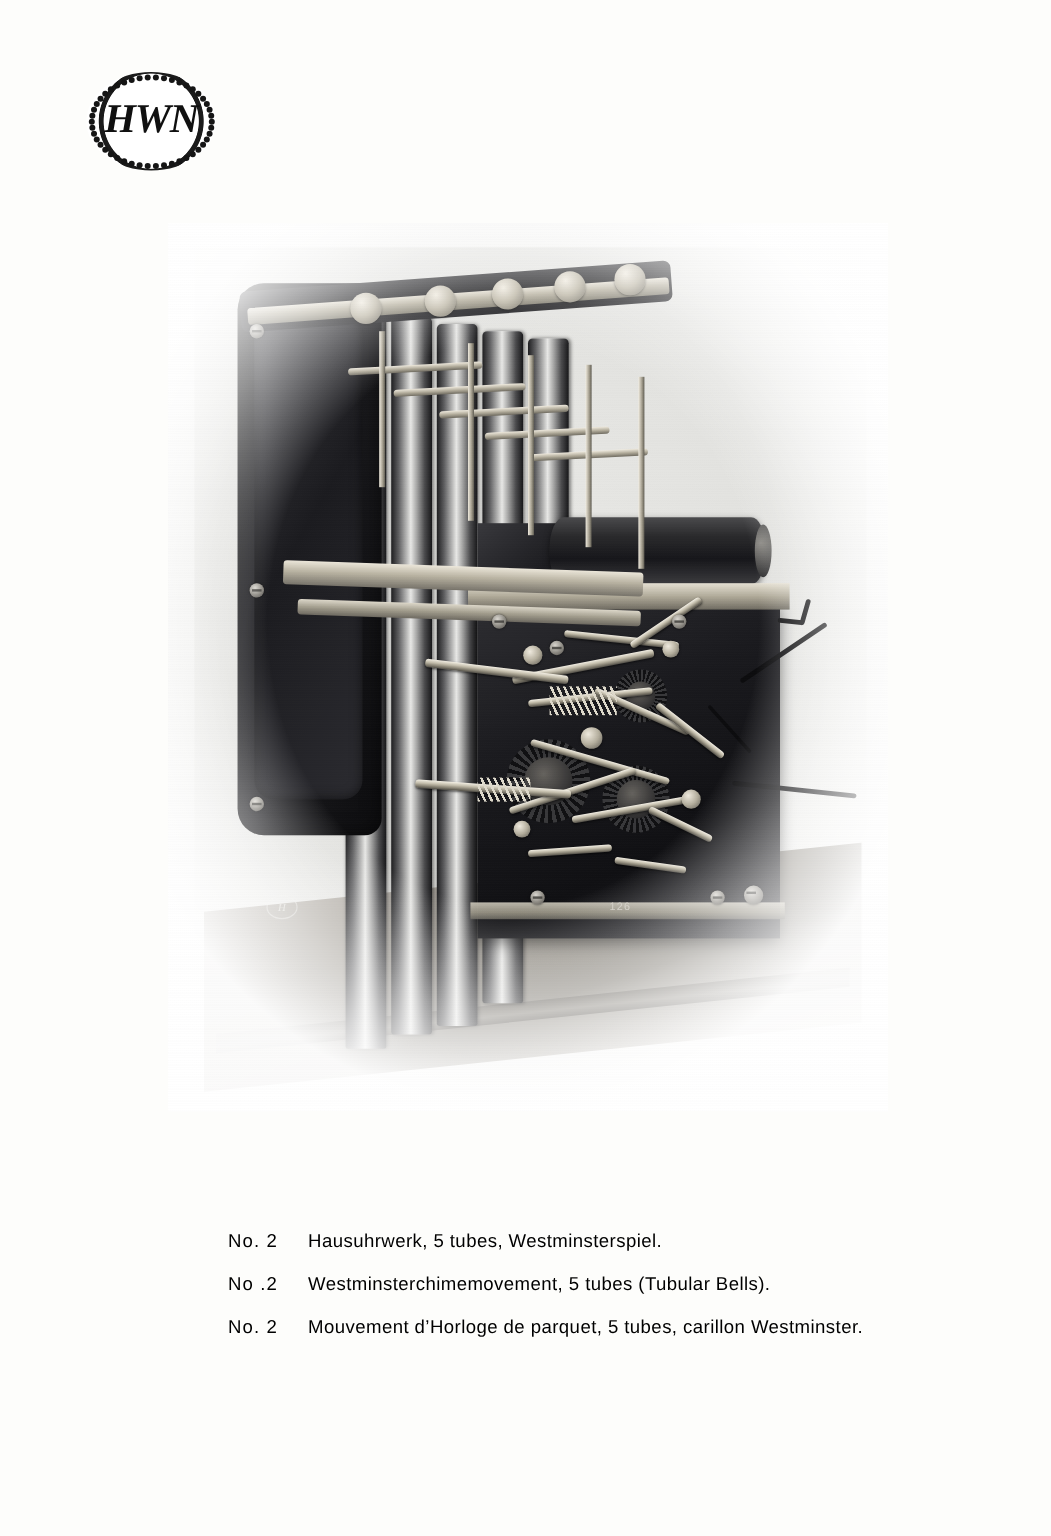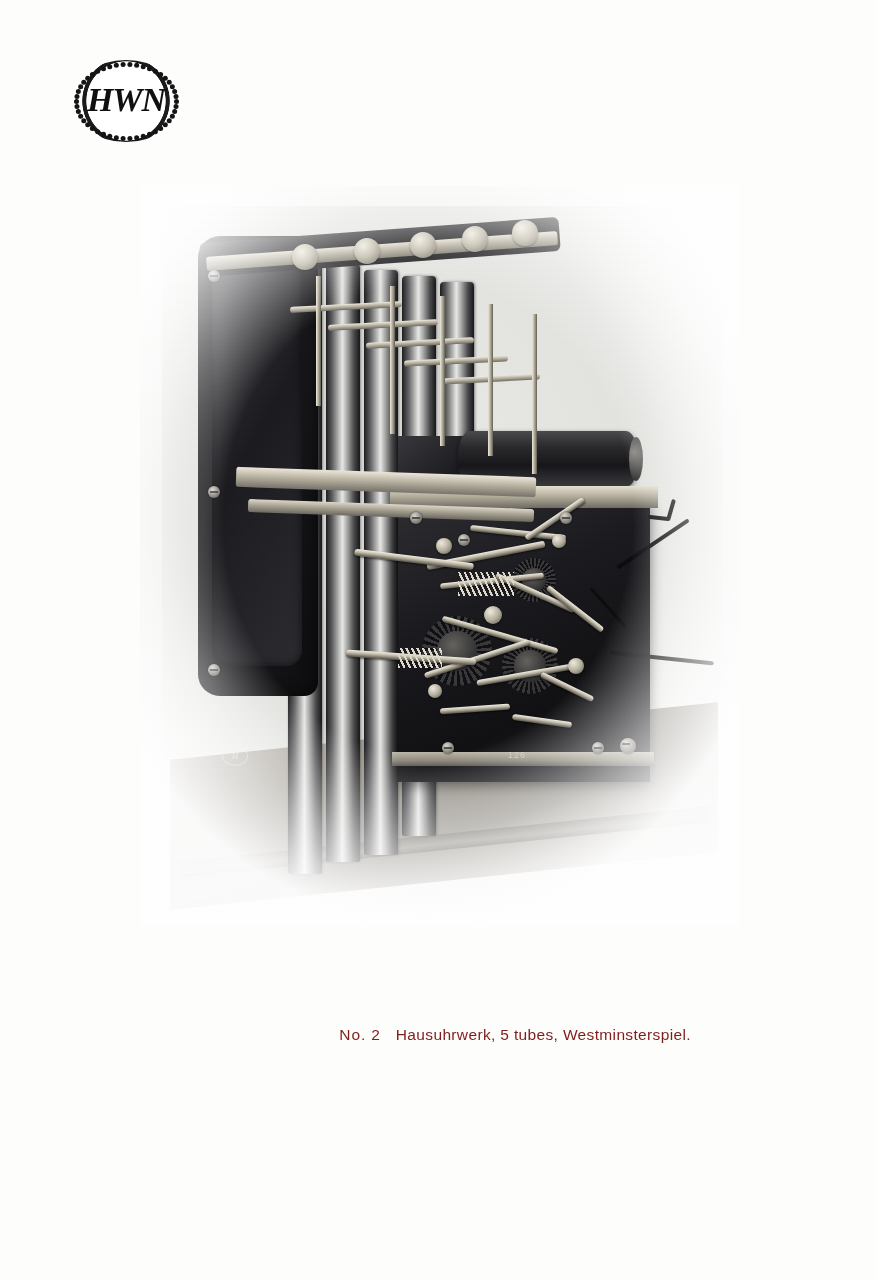--- a/index.html
+++ b/index.html
@@ -372,25 +372,24 @@
   
   .captions {
     position: absolute;
     left: 190px;
     top: 1026px;
     width: 640px;
   }
   .caption-line {
     font-family: "Liberation Sans", sans-serif;
     font-size: 15.5px;
-    color: #7f1d1d;
+    color: #000000;
     letter-spacing: .4px;
     margin-bottom: 18px;
     white-space: nowrap;
-    text-align: center;
   }
   .caption-line .num {
     display: inline-block;
     min-width: 62px;
     letter-spacing: .9px;
   }
   .caption-line .txt { letter-spacing: .35px; }
 </style>
 </head>
 <body>
@@ -543,15 +542,23 @@
       <div class="vignette"></div>
       <div class="grain"></div>
     </div>
   </div>
 
   <div class="captions">
     <div class="caption-line">
       <span class="num">No. 2</span>
       <span class="txt">Hausuhrwerk, 5 tubes, Westminsterspiel.</span>
     </div>
+    <div class="caption-line">
+      <span class="num">No .2</span>
+      <span class="txt">Westminsterchimemovement, 5 tubes (Tubular Bells).</span>
+    </div>
+    <div class="caption-line">
+      <span class="num">No. 2</span>
+      <span class="txt">Mouvement d’Horloge de parquet, 5 tubes, carillon Westminster.</span>
+    </div>
   </div>
 
 </div>
 
 </body></html>

